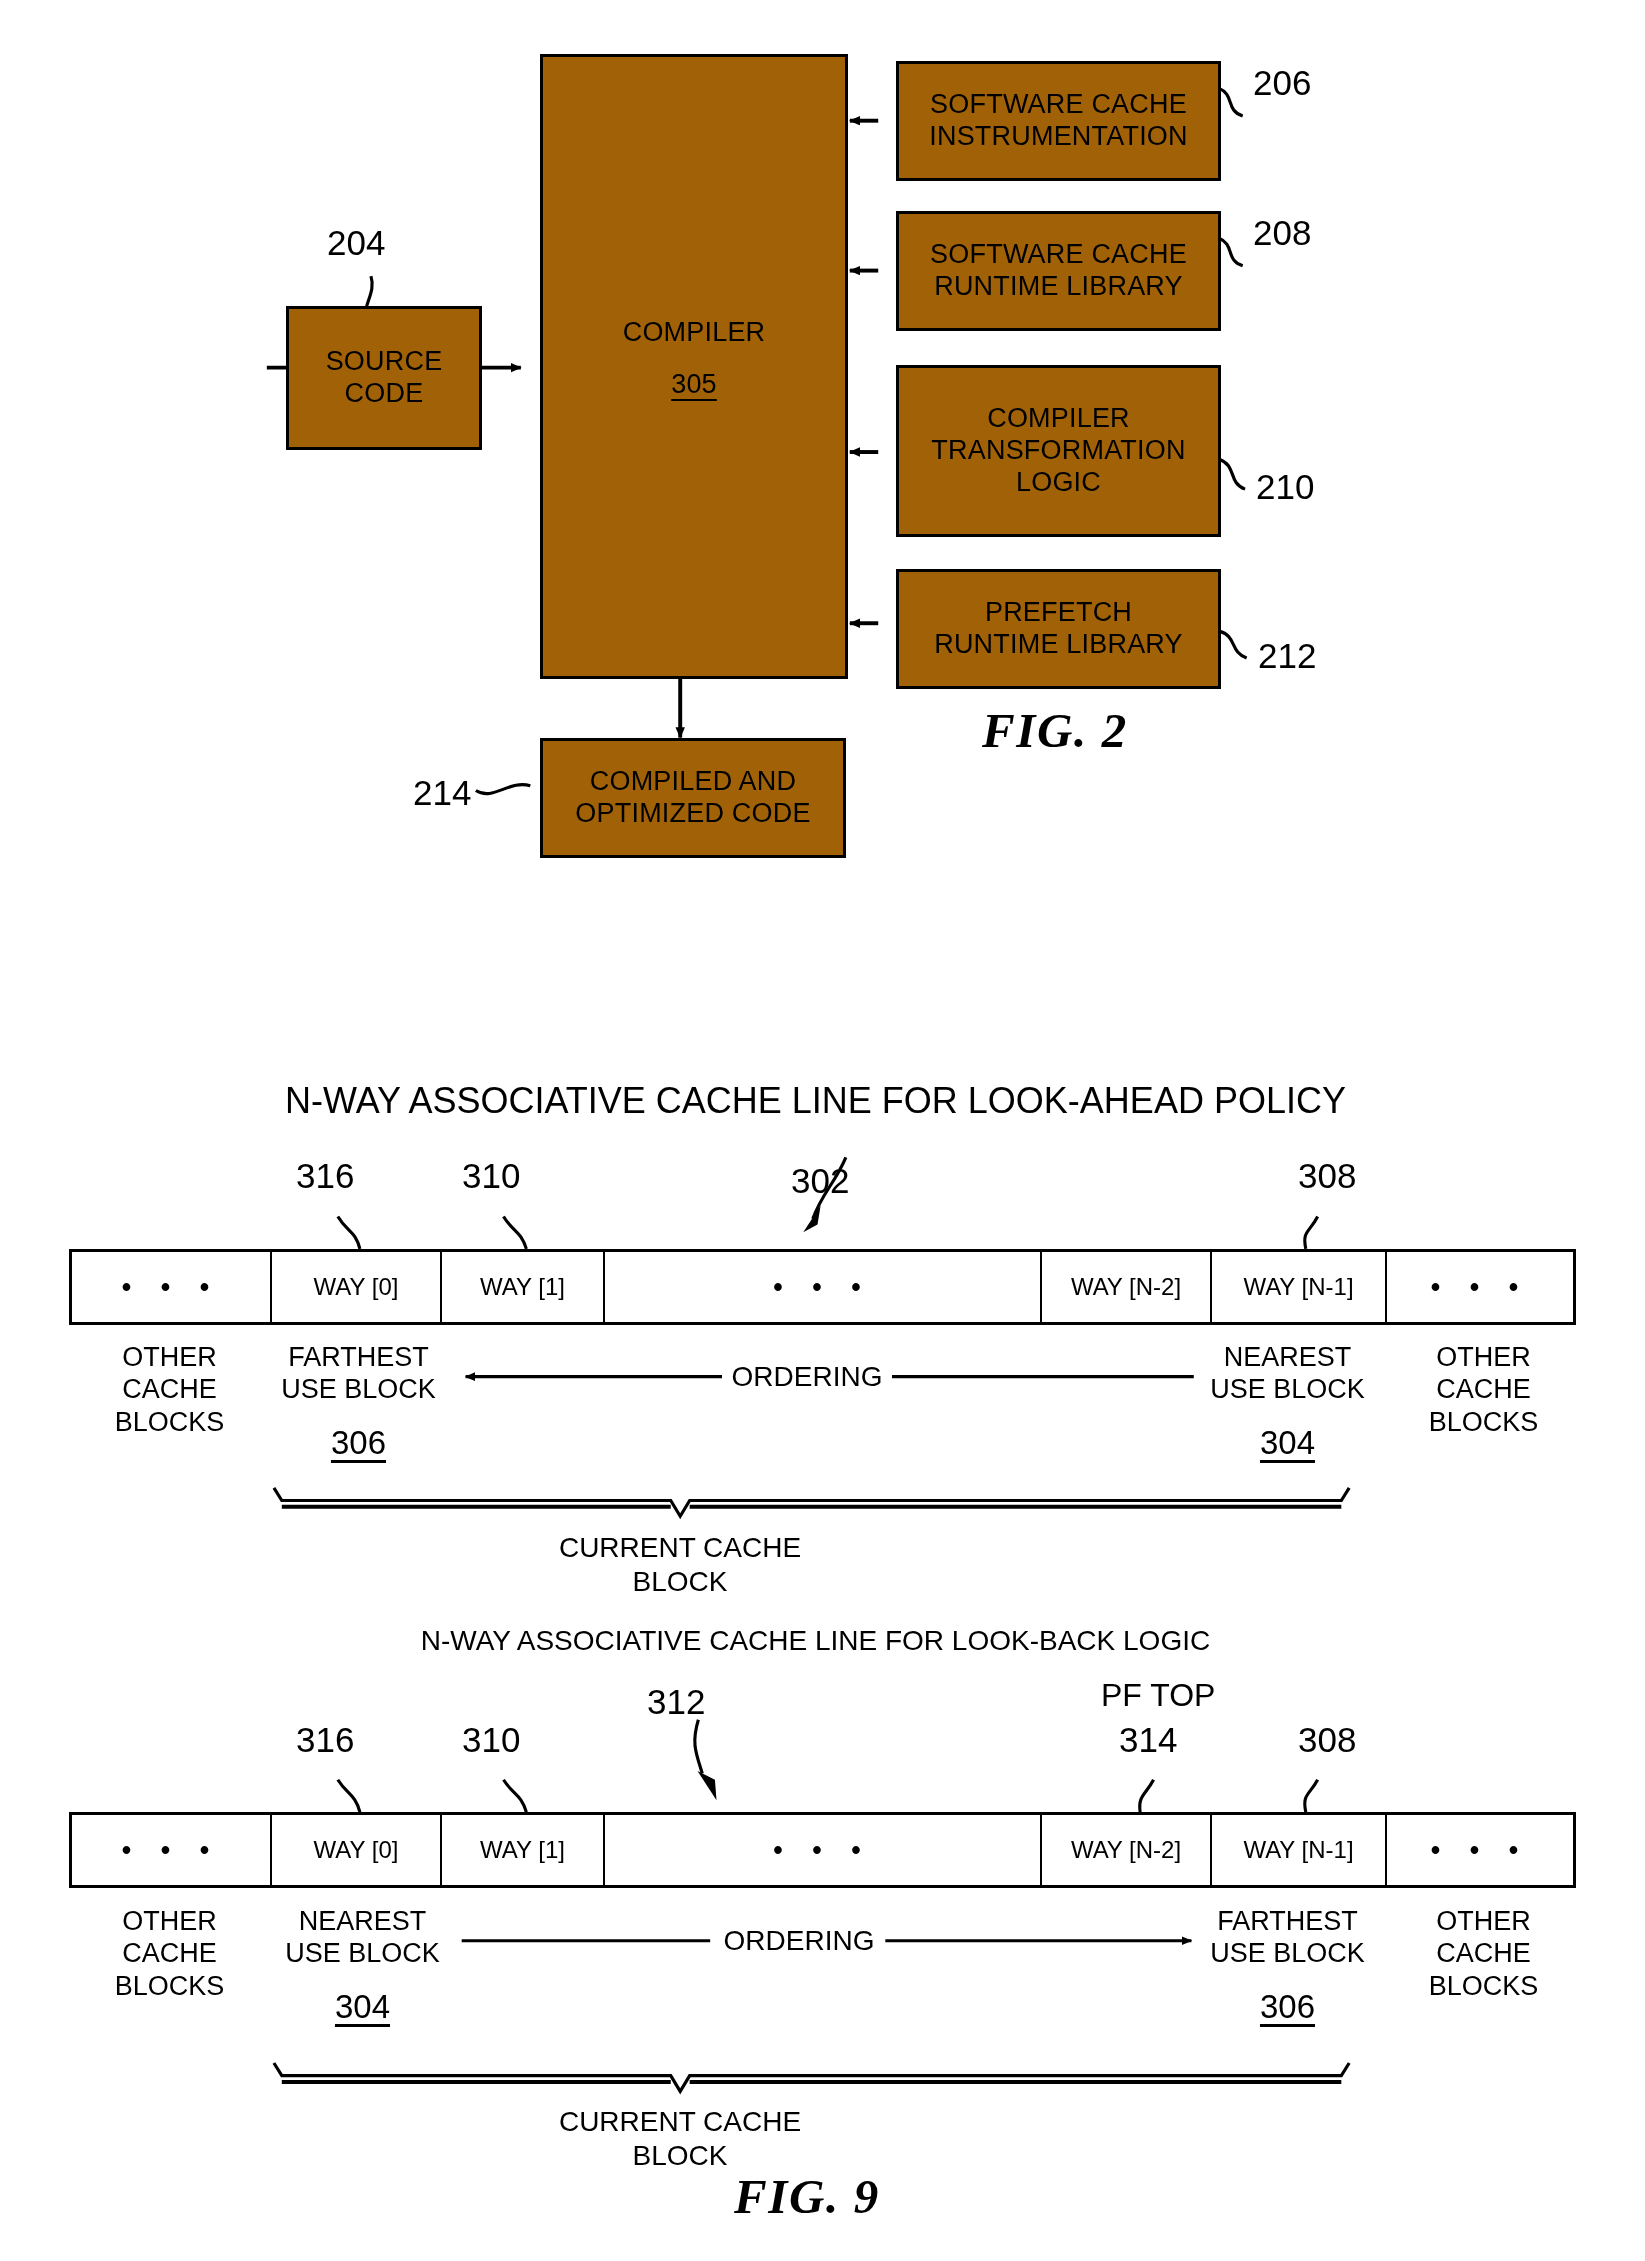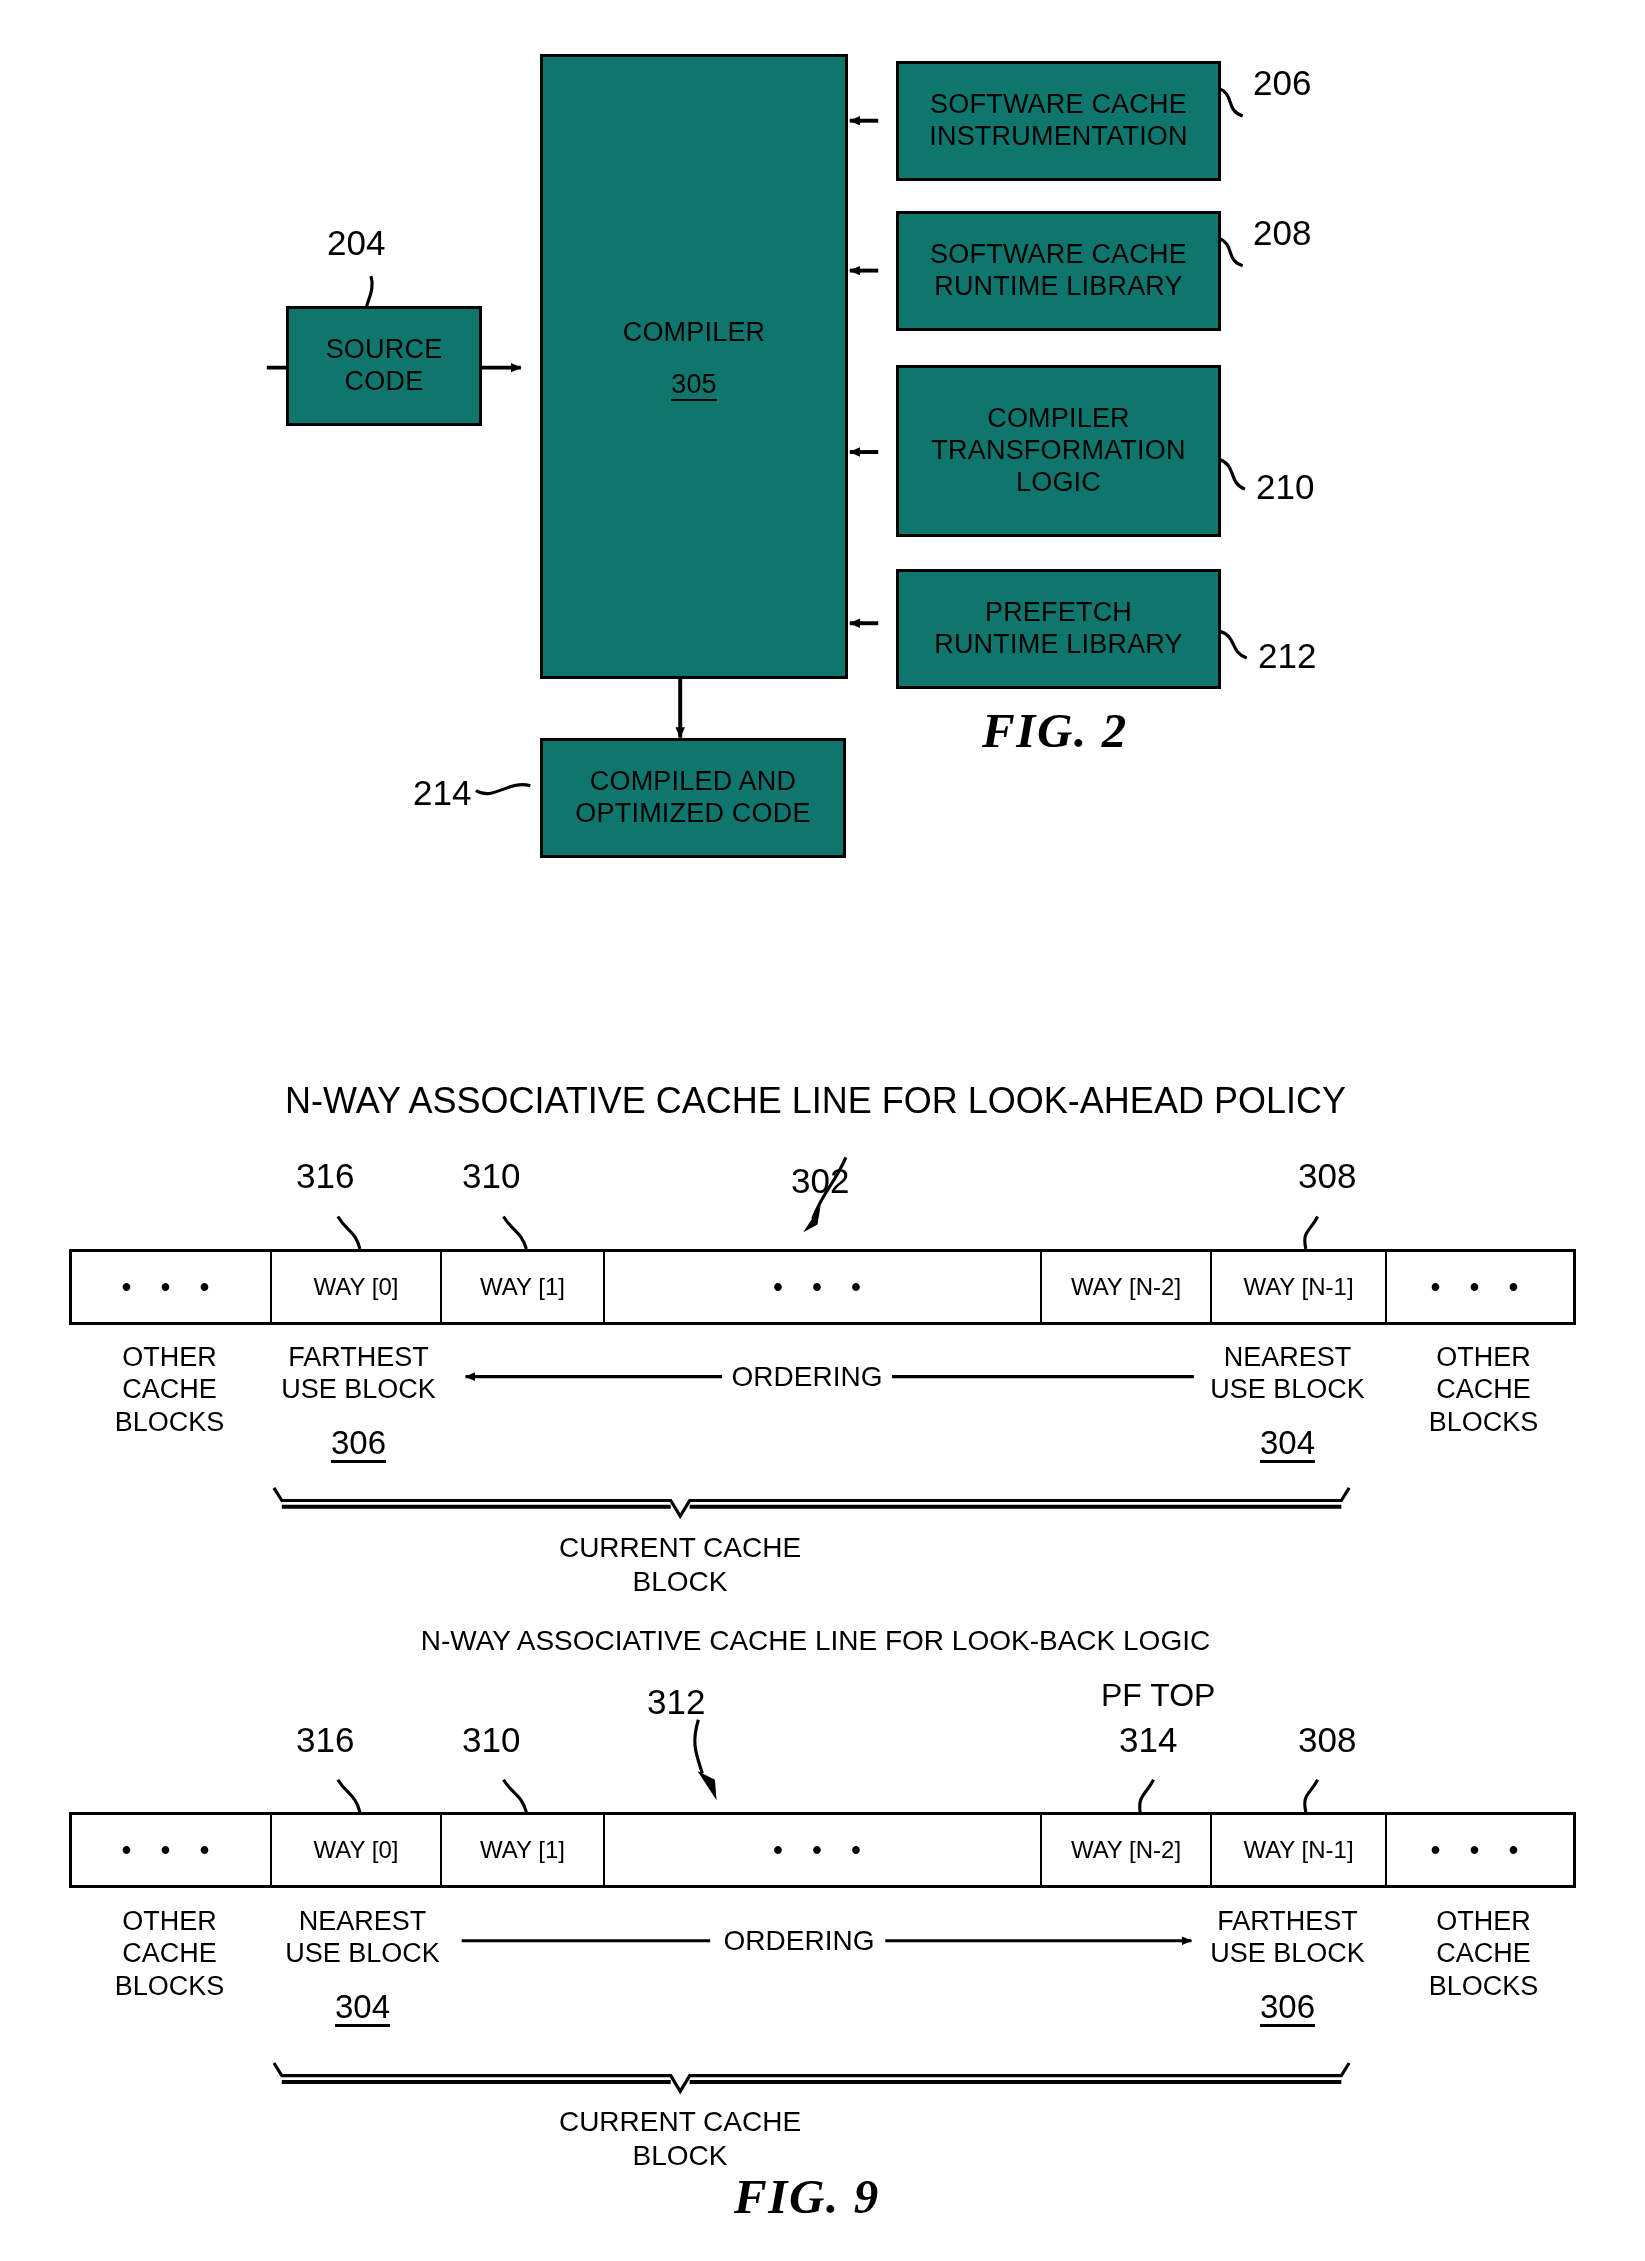--- a/index.html
+++ b/index.html
@@ -13,21 +13,21 @@
     position: relative;
     font-family: "Liberation Sans", sans-serif;
     color: #000000;
     overflow: hidden;
   }
 
   
   .pbox {
     position: absolute;
     border: 3.2px solid #000;
-    background: #0f766e;
+    background: #a16207;
     box-sizing: border-box;
     display: flex;
     align-items: center;
     justify-content: center;
     text-align: center;
     line-height: 1.18;
     font-size: 27px;
     letter-spacing: 0.2px;
   }
   .pbox .inner { width: 100%; padding: 0 6.3px; }
@@ -142,21 +142,21 @@
   <line x1="1122" y1="2460" x2="1510" y2="2460" stroke="#000" stroke-width="4" marker-end="url(#arrHeadSm)"></line>
 
   <path d="M347,2615 L357,2631 L850,2631 L862,2651 L874,2631 L1700,2631 L1710,2615" fill="none" stroke="#000" stroke-width="4"></path>
   <path d="M357,2639 L850,2639 M874,2639 L1700,2639" stroke="#000" stroke-width="5"></path>
 </svg>
 
 <div>
 
   <div class="refnum" style="left:327px; top:225px;">204</div>
 
-  <div class="pbox" style="left:286px; top:306px; width:196px; height:120px;">
+  <div class="pbox" style="left:286px; top:306px; width:196px; height:144px;">
     <div class="inner" style="white-space:pre-line;">SOURCE
 CODE</div>
   </div>
 
   <div class="pbox" style="left:540px; top:54px; width:308px; height:625px; align-items:flex-start; justify-content:center;">
     <div class="inner" style="padding-top:260px;">
       <div>COMPILER</div>
       <div class="underline-num" style="margin-top:20.5px;">305</div>
     </div>
   </div>

